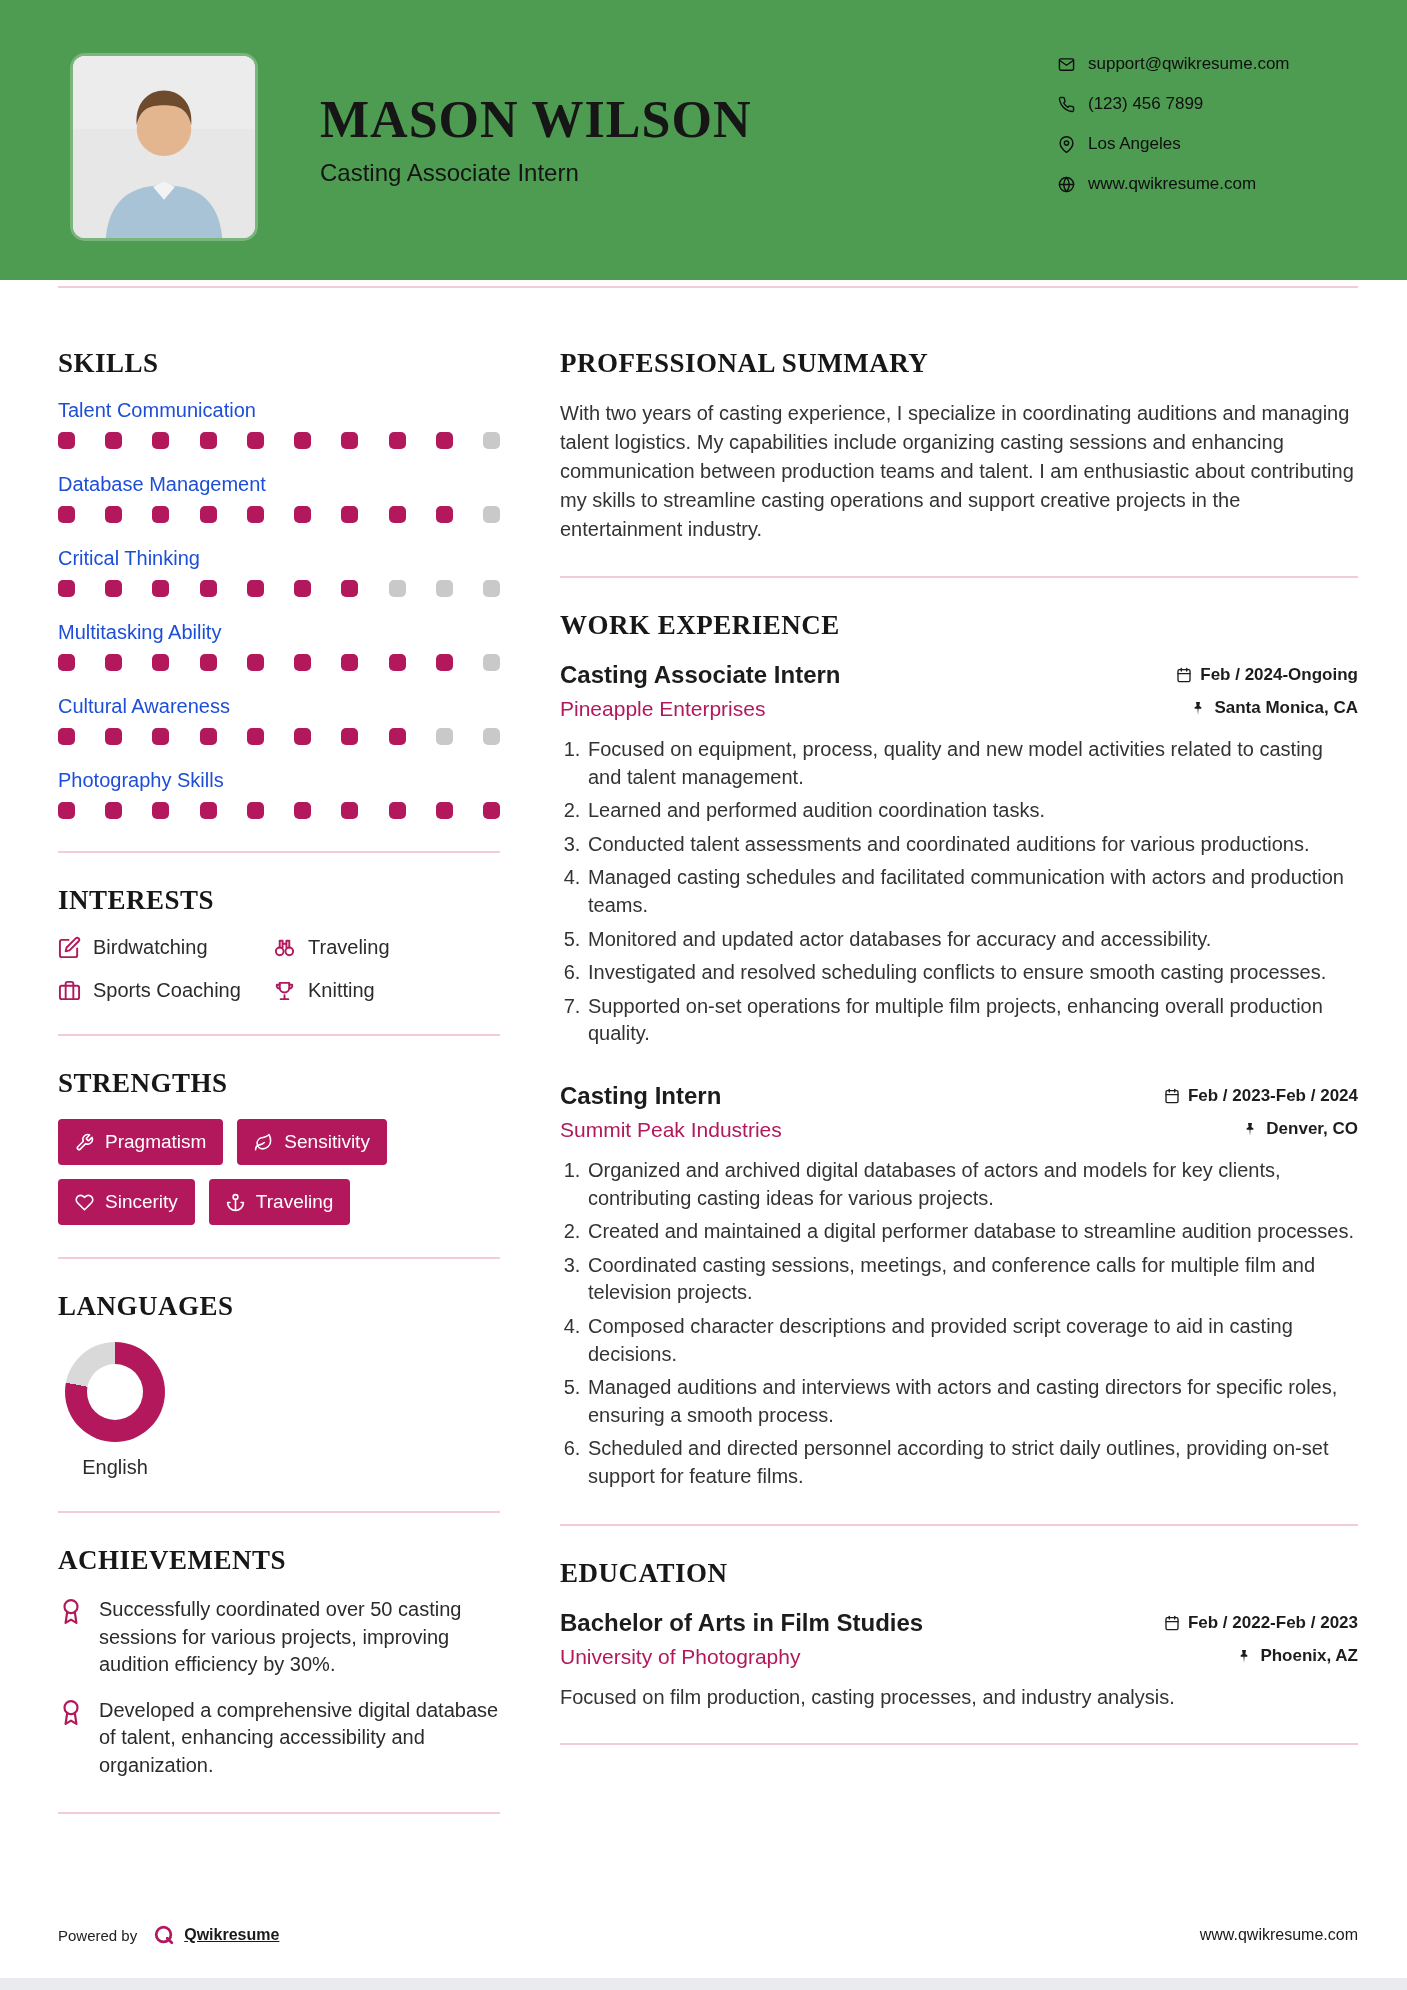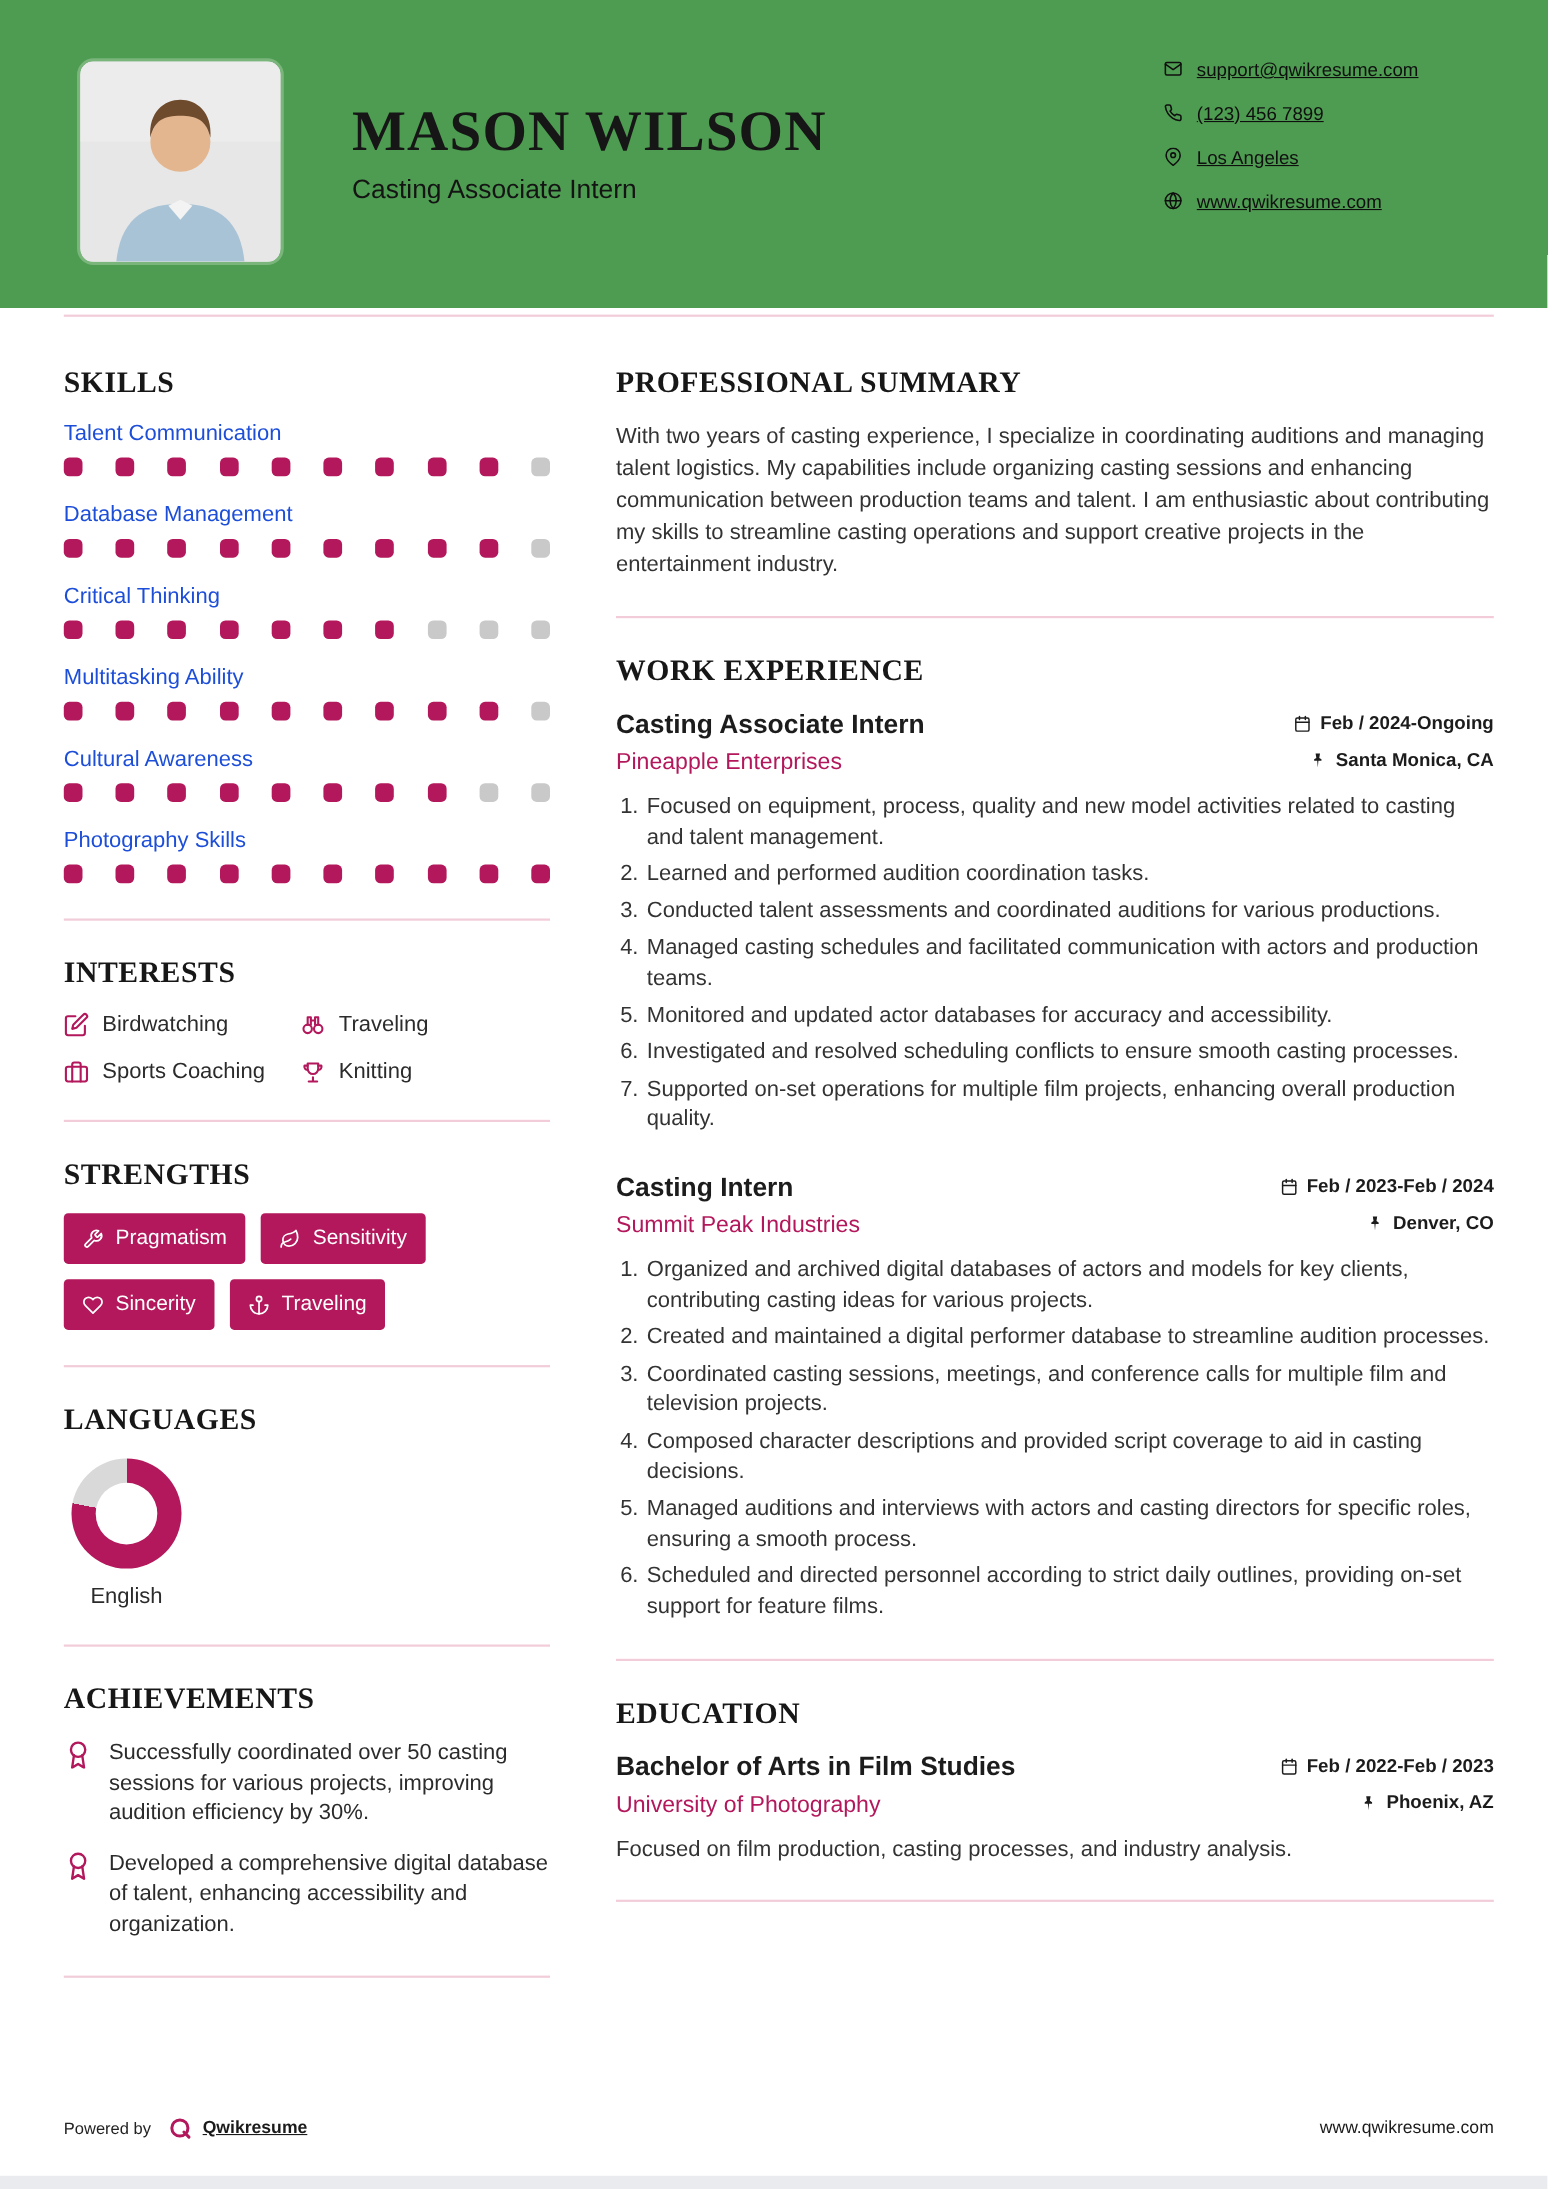--- a/index.html
+++ b/index.html
@@ -17,30 +17,30 @@
   .page{ position:relative; width:1407px; height:1990px; overflow:hidden; background:#fff; }
 
   
   .header{ position:relative; height:280px; background:var(--green); }
   .photo{ position:absolute; left:73px; top:56px; width:182px; height:182px; border-radius:12px; background:#ededed; overflow:hidden; box-shadow:0 0 0 3px rgba(255,255,255,.25); }
   .photo svg{ width:100%; height:100%; display:block; }
   .name-block{ position:absolute; left:320px; top:90px; }
   h1{ font-family:"Liberation Serif","DejaVu Serif",serif; font-size:52px; font-weight:bold; letter-spacing:1px; color:#161616; }
   .job-title{ margin-top:10px; font-size:24px; color:#141414; }
   .contacts{ position:absolute; left:1058px; top:54px; list-style:none; }
-  .contacts li{ display:flex; gap:13px; margin-bottom:20px; font-size:17px; color:#0f0f0f;text-decoration:underline; }
+  .contacts li{ display:flex; align-items:center; gap:13px; margin-bottom:20px; font-size:17px; color:#0f0f0f; }
   .contacts svg{ width:17px; height:17px; flex:0 0 17px; }
 
   .top-rule{ height:2px; background:var(--rule); margin:6px 49px 0 58px; }
 
   
   .columns{ display:flex; gap:60px; padding:44px 49px 0 58px; }
   .col-left{ flex:0 0 442px; width:442px; }
   .col-right{ flex:1; min-width:0; }
-  h2{ font-family:"Liberation Serif","DejaVu Serif",serif; font-size:27px; font-weight:bold; letter-spacing:.5px; color:#171717; margin-bottom:20px; }
+  h2{ font-family:"Liberation Serif","DejaVu Serif",serif; font-size:27px; font-weight:bold; letter-spacing:.5px; color:#171717; margin-bottom:20px;margin-top:16px; }
   .rule{ height:2px; background:var(--rule); margin:32px 0; }
 
   
   .skill{ margin-bottom:24px; }
   .skill-name{ font-size:20px; color:#1d4ed8; margin-bottom:10px; }
   .dots{ display:flex; justify-content:space-between; }
   .dot{ width:17px; height:17px; border-radius:5px; background:var(--dot-off); }
   .dot.on{ background:var(--accent); }
 
   

